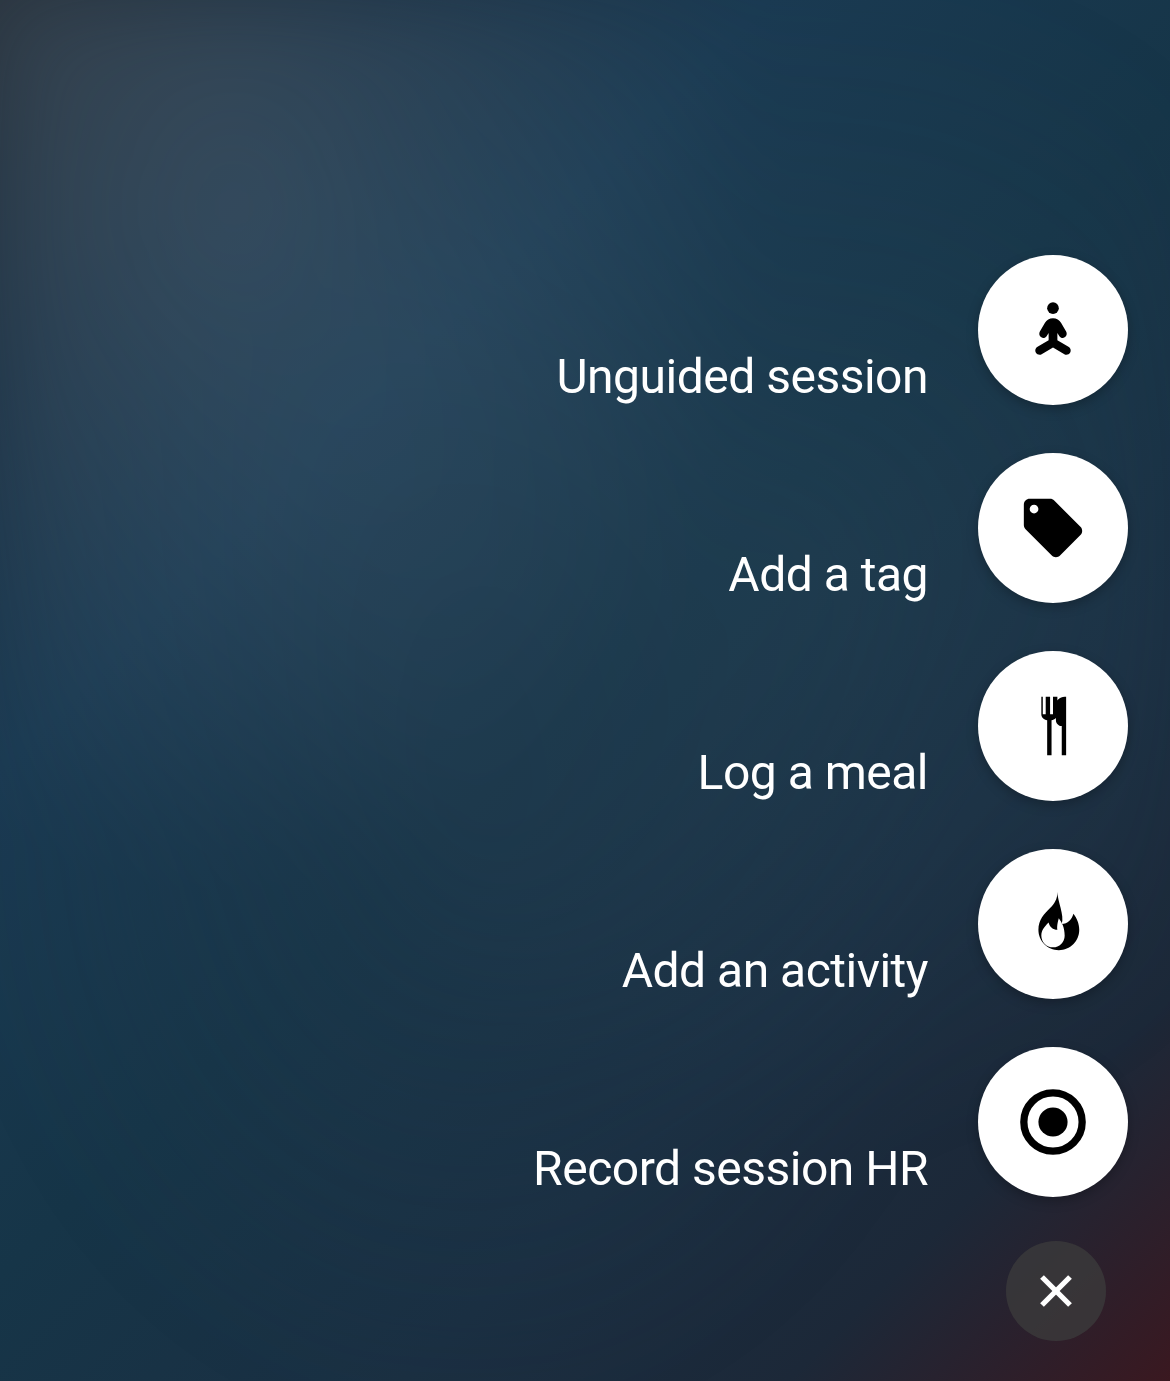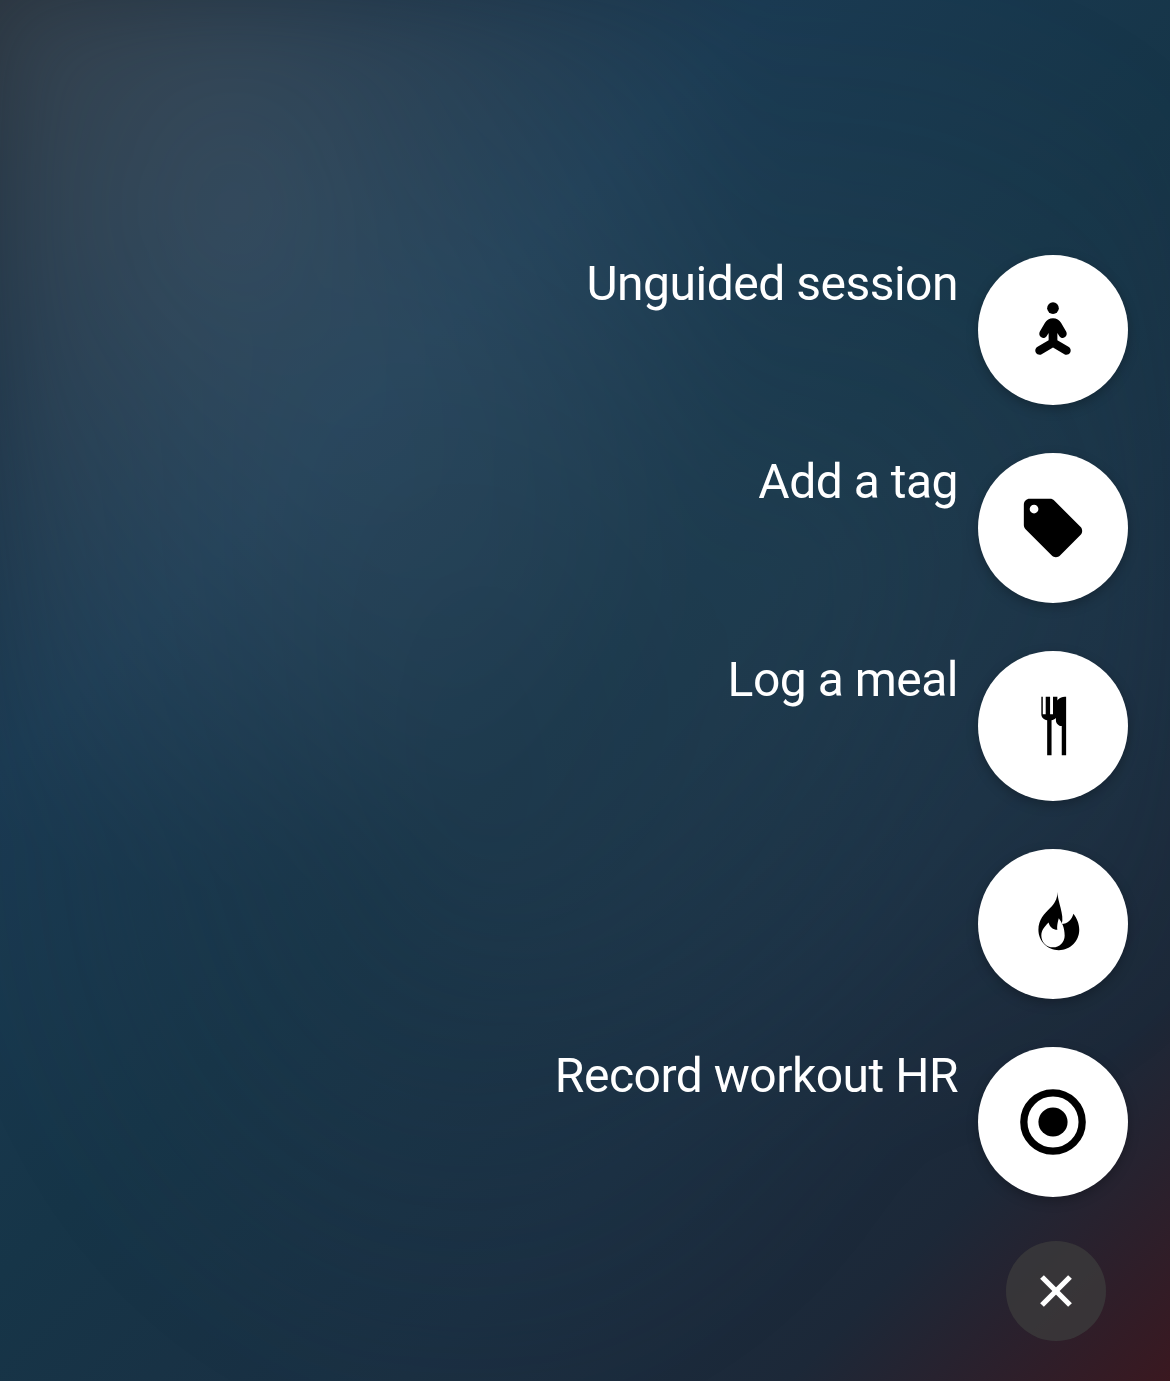--- a/index.html
+++ b/index.html
@@ -38,22 +38,22 @@
       right: 42px;
       bottom: 40px;
       display: flex;
       flex-direction: column;
       align-items: flex-end;
       gap: 48px;
     }
 
     .fab-item {
       display: flex;
-      align-items: flex-start;
-      gap: 20px;
+      align-items: flex-end;
+      gap: 50px;
     }
 
     .fab-label {
       color: #ffffff;
       font-size: 48px;
       font-weight: 400;
       letter-spacing: -0.5px;
     }
 
     .fab-button {
@@ -123,29 +123,30 @@
   <div class="fab-item">
     <span class="fab-label">Log a meal</span>
     <div class="fab-button">
       <svg viewBox="0 0 24 24">
         <path d="M8 2v6c0 1.1.9 2 2 2v12h1.5V10c1.1 0 2-.9 2-2V2H12v6h-1V2H9.5v6h-1V2H8zm8 0c-1.7 0-3 1.3-3 3v5c0 1.1.9 2 2 2v10h1.5V2H16z"></path>
       </svg>
     </div>
   </div>
 
   <div class="fab-item">
+    <span class="fab-label">Add an activity</span>
     <div class="fab-button">
       <svg viewBox="0 0 24 24">
         <path d="M13.5 1c0 2.5-1 4-2.5 5.5C9 8.5 7 10.5 7 14c0 3.9 3.1 7 7 7s7-3.1 7-7c0-2-.8-4-2-5.5-.5 2-2 3.5-4 3.5 1-3-1.5-8-1.5-11zM12 20c-2.2 0-4-1.8-4-4 0-1.8 1-3 2.5-4.5.3 1.5 1.5 2.5 3 2.5-.3-1.5.5-4 .5-4 1 1.5 2 3 2 6 0 2.2-1.8 4-4 4z"></path>
       </svg>
     </div>
   </div>
 
   <div class="fab-item">
-    <span class="fab-label">Record workout HR</span>
+    <span class="fab-label">Record session HR</span>
     <div class="fab-button">
       <svg viewBox="0 0 24 24">
         <circle cx="12" cy="12" r="10" fill="none" stroke="#000" stroke-width="2.5"></circle>
         <circle cx="12" cy="12" r="5"></circle>
       </svg>
     </div>
   </div>
 
   <div class="fab-close">
     <svg viewBox="0 0 24 24">

